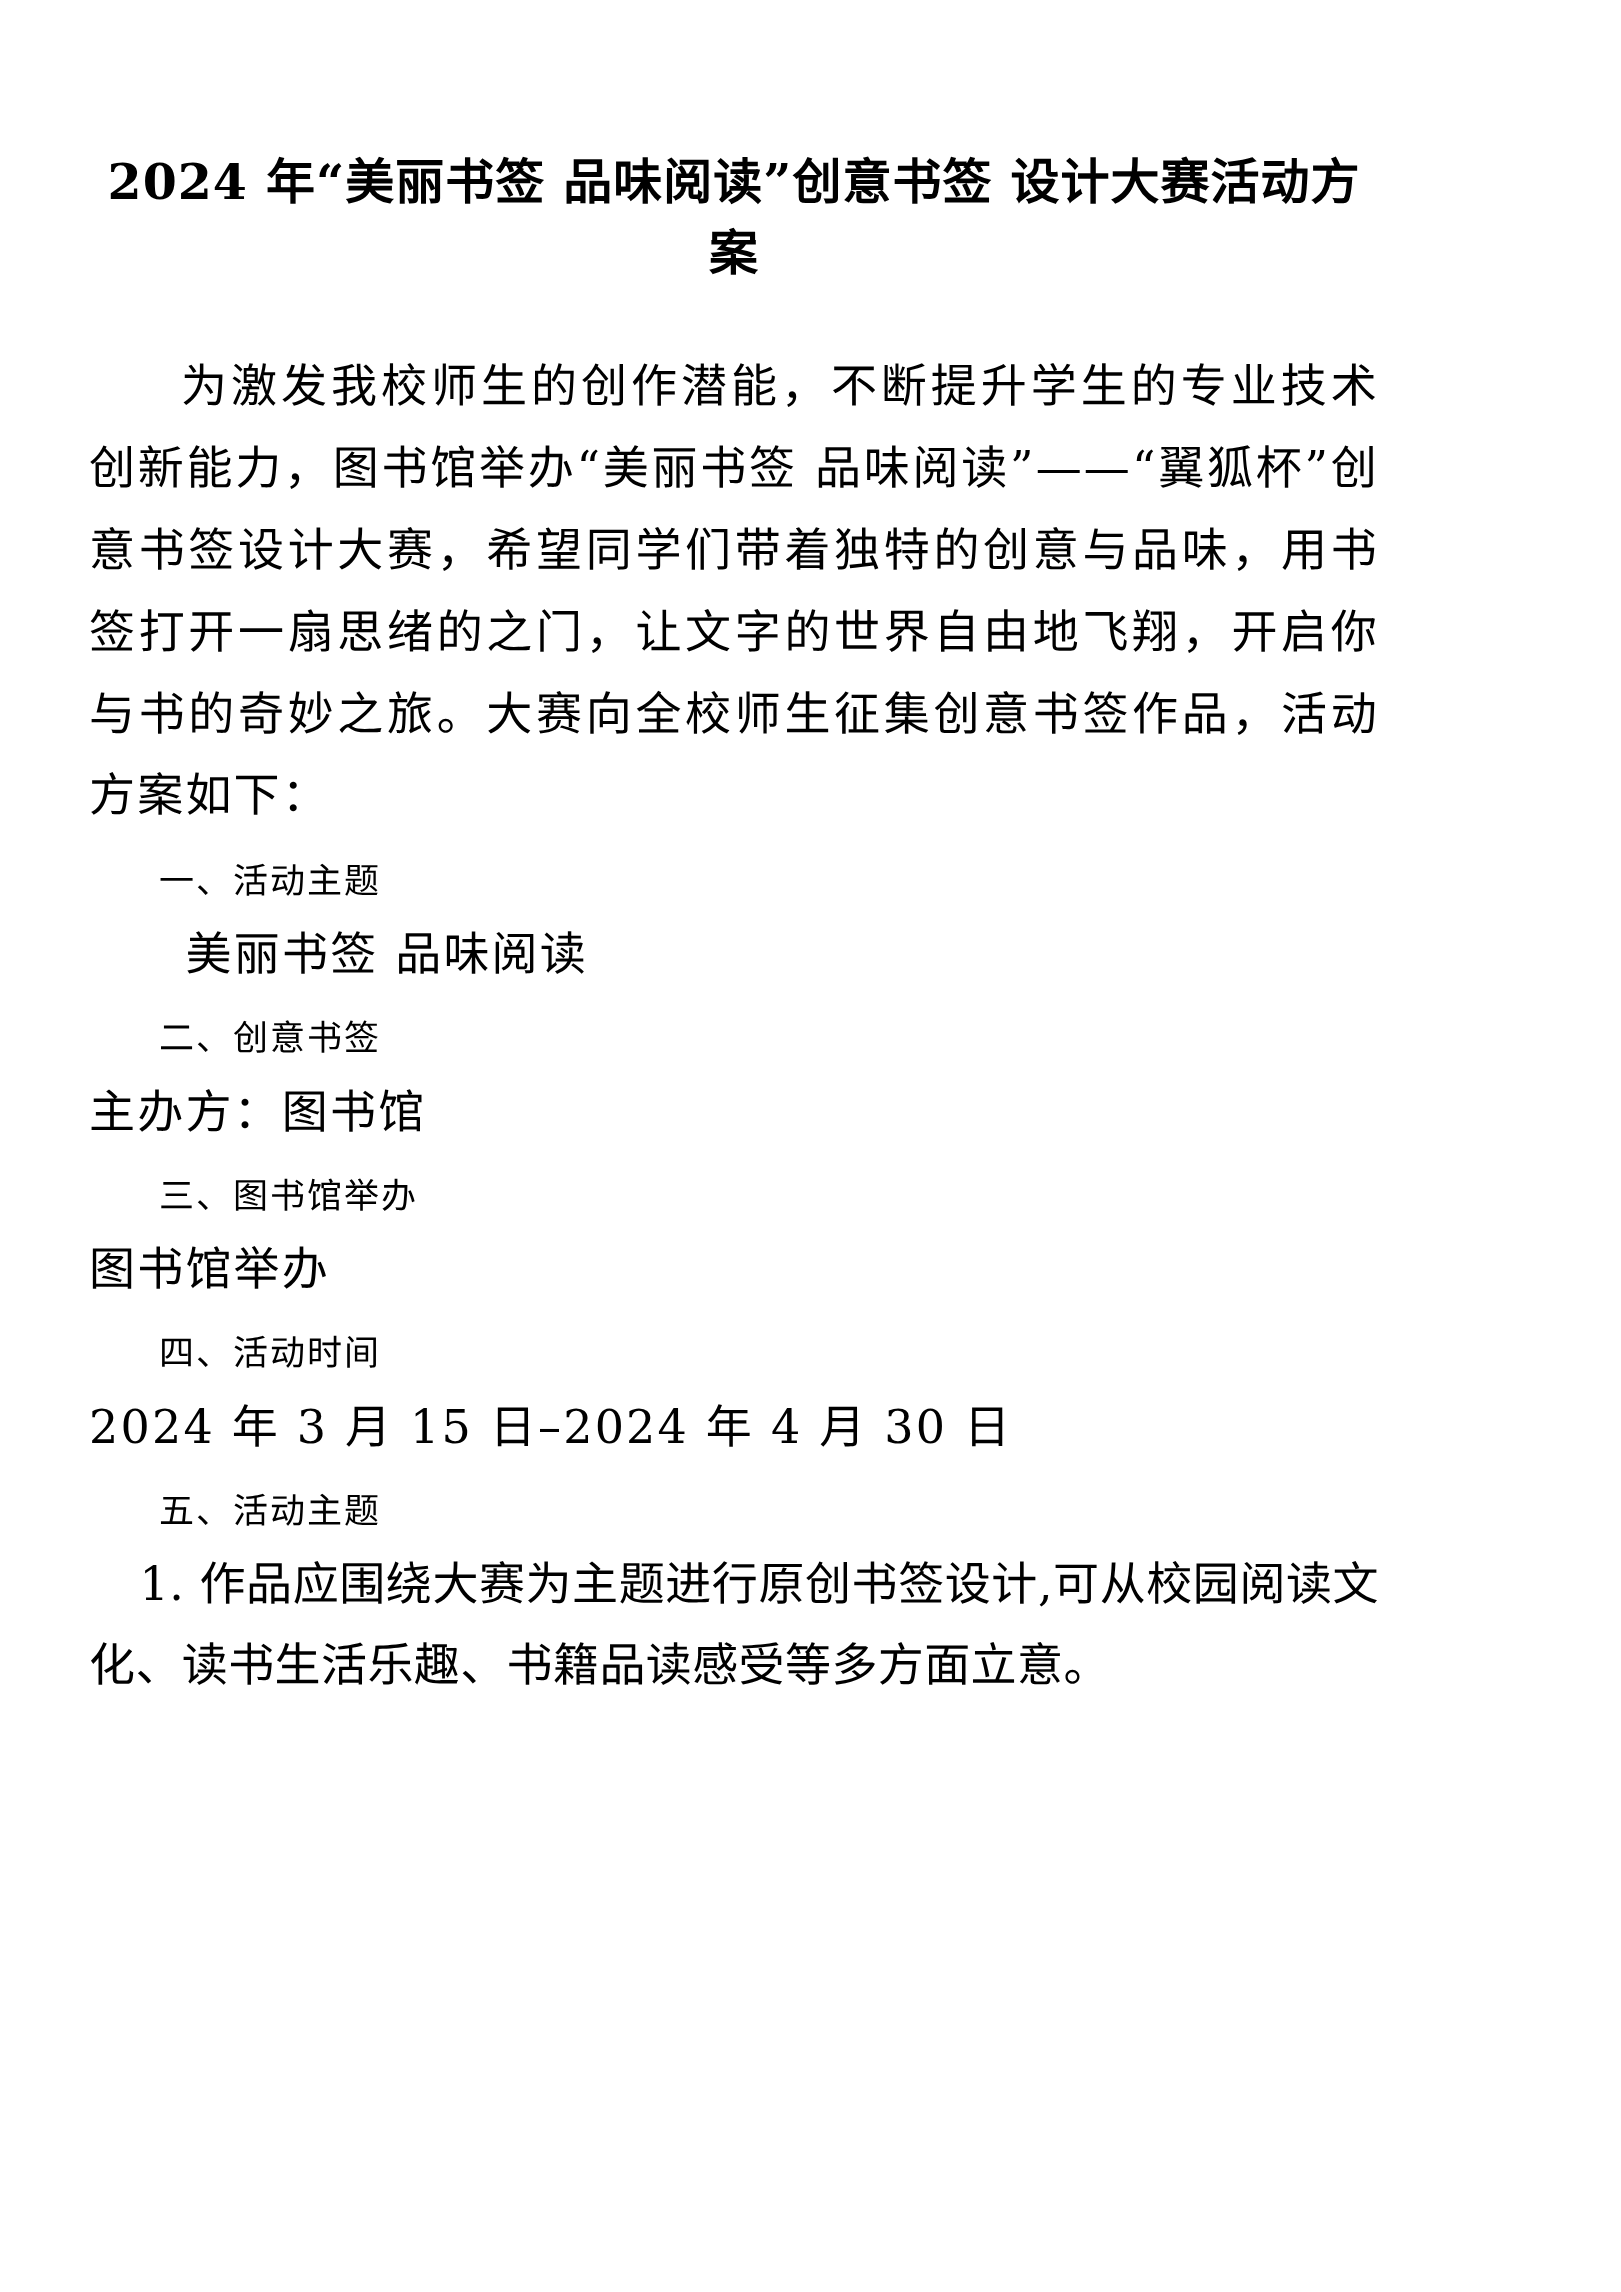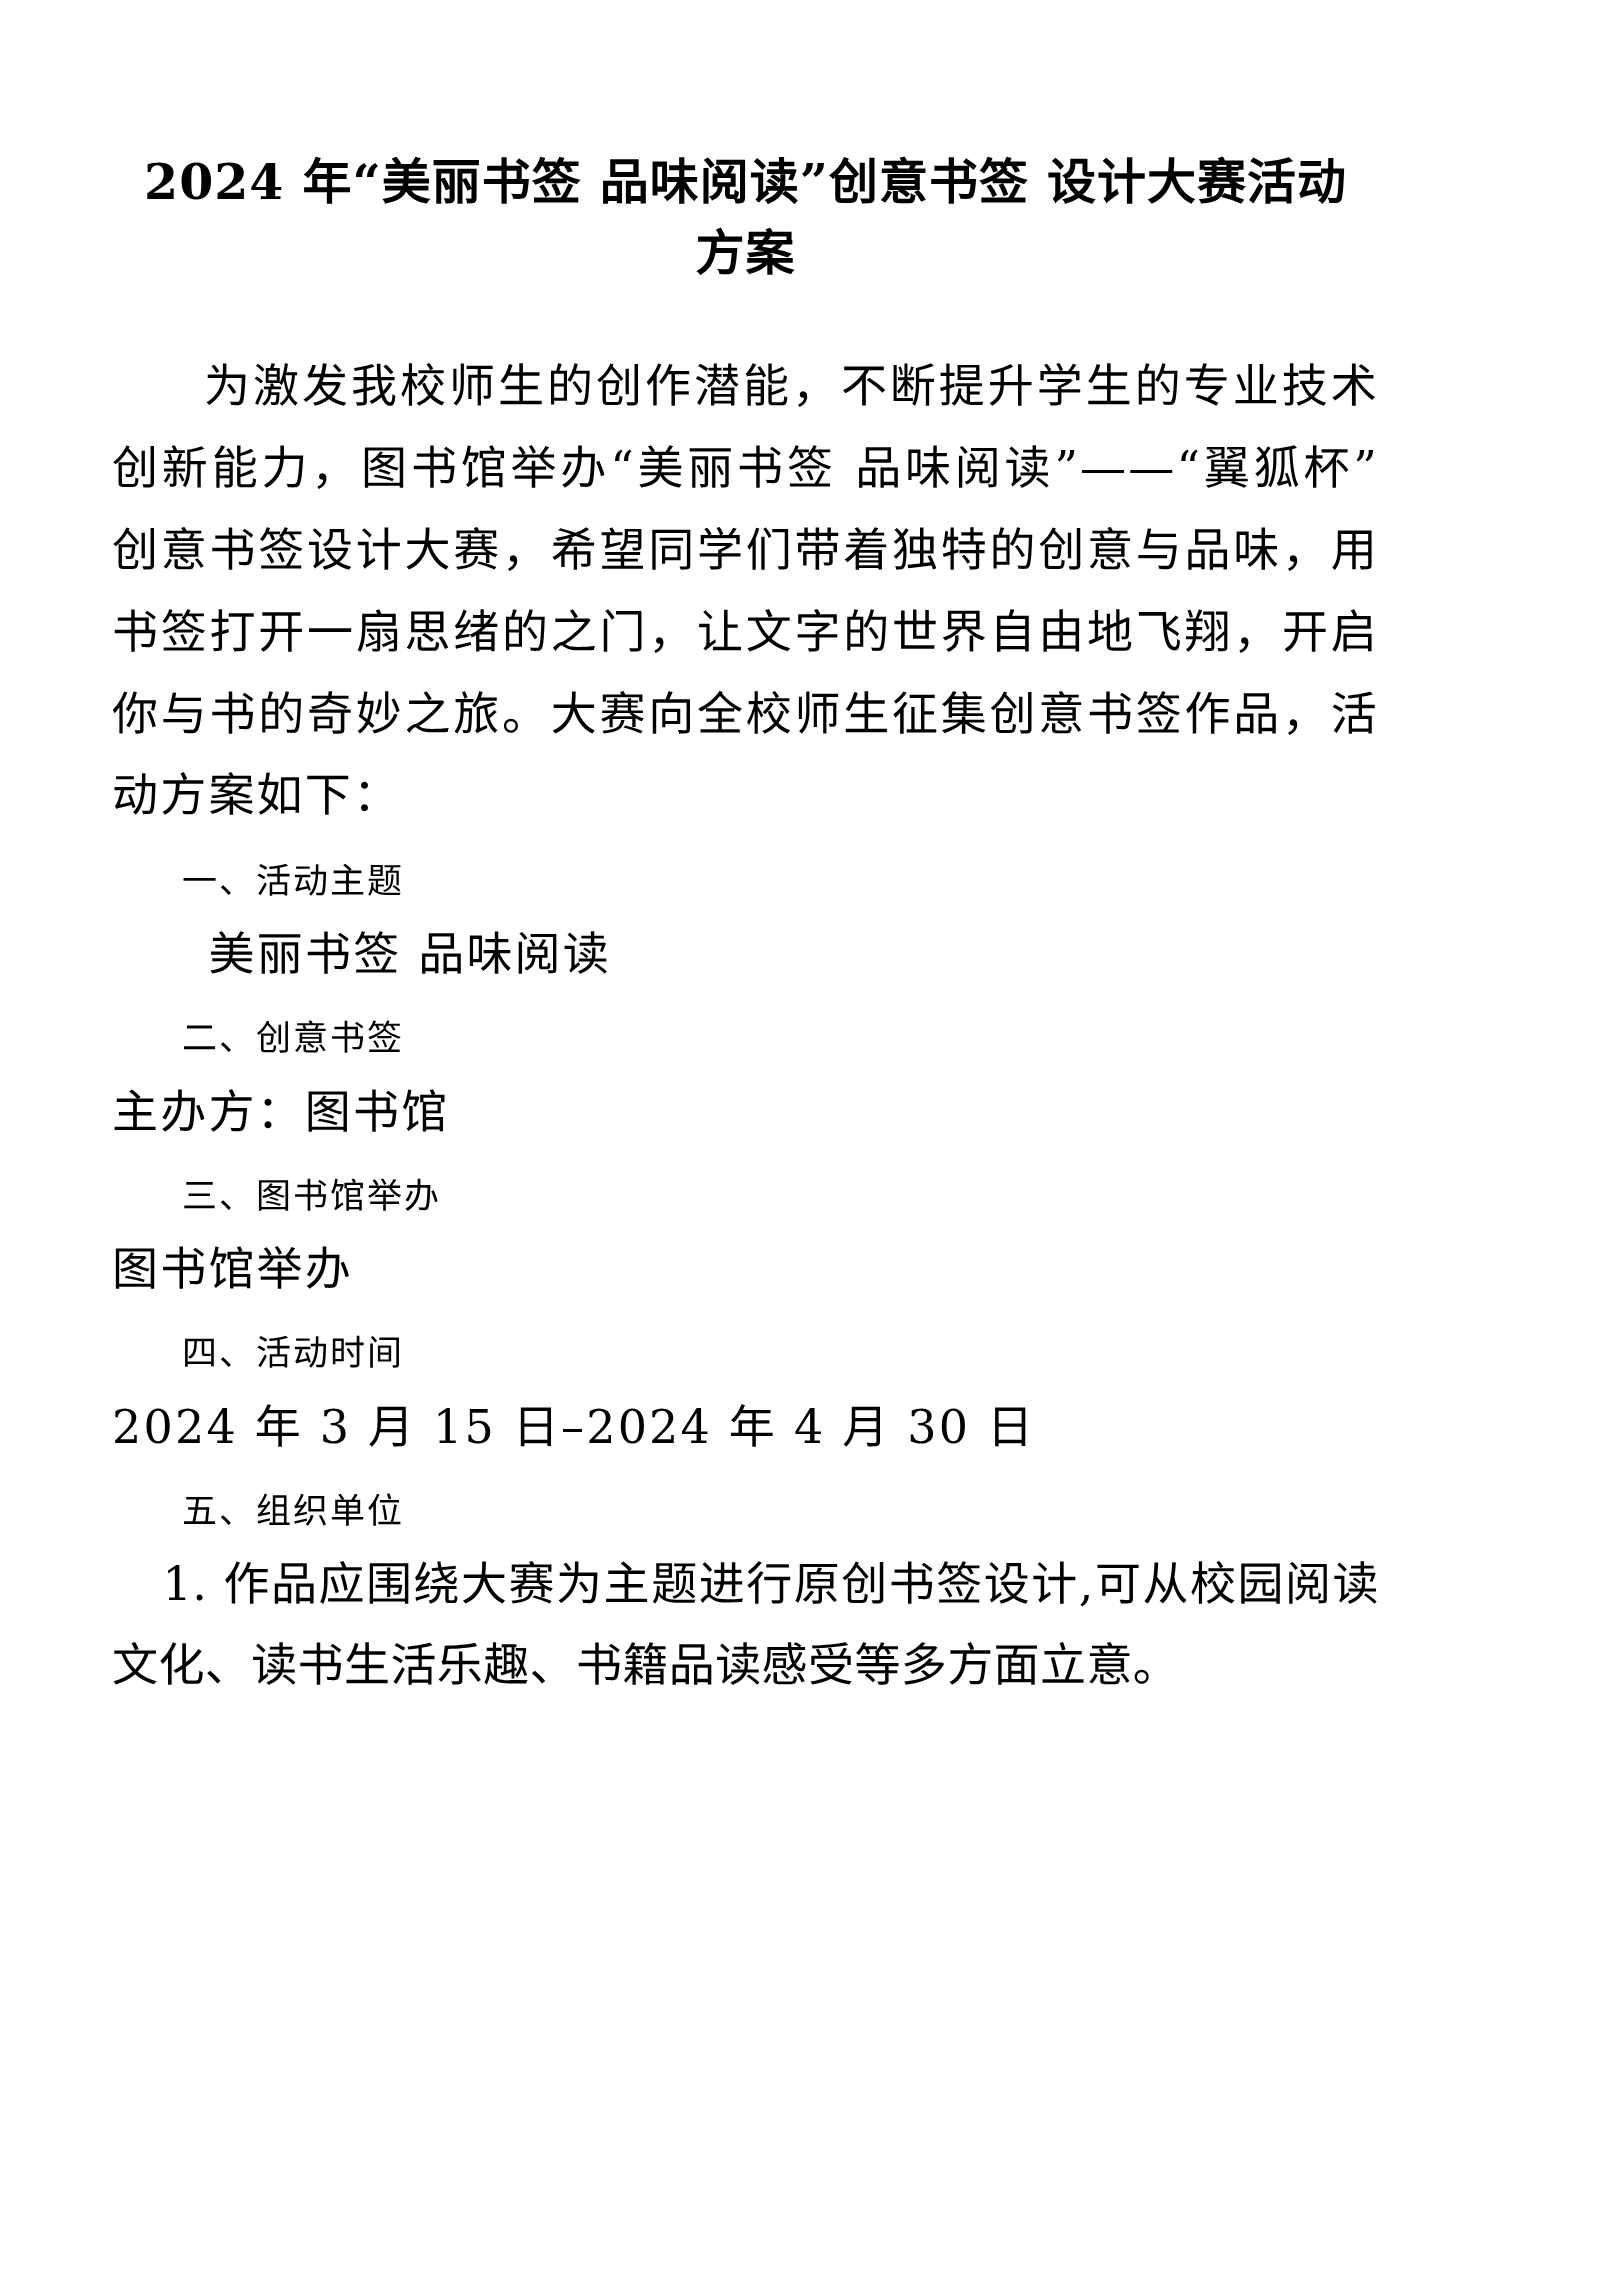--- a/index.html
+++ b/index.html
@@ -12,21 +12,21 @@
     height: 2293px;
     font-family: "DejaVu Serif", "Liberation Serif", serif;
     color: #000000;
     overflow: hidden;
   }
   .page {
     position: relative;
     width: 1590px;
     height: 2293px;
     box-sizing: border-box;
-    padding: 147px 211px 0 112px;
+    padding: 147px 211px 0 89px;
   }
   .doc-title {
     text-align: center;
     font-family: "DejaVu Serif", "Liberation Serif", serif;
     font-weight: 700;
     font-size: 49px;
     line-height: 1.45;
     letter-spacing: 1px;
     margin: 0 0 57px 0;
     padding: 0 9.8px;
@@ -80,17 +80,17 @@
 
   <h2 class="section-heading">二、创意书签</h2>
   <p class="section-text">主办方：图书馆</p>
 
   <h2 class="section-heading">三、图书馆举办</h2>
   <p class="section-text">图书馆举办</p>
 
   <h2 class="section-heading">四、活动时间</h2>
   <p class="section-text">2024 年 3 月 15 日–2024 年 4 月 30 日</p>
 
-  <h2 class="section-heading">五、组织单位</h2>
+  <h2 class="section-heading">五、活动主题</h2>
   <p class="section-text wrap">1. 作品应围绕大赛为主题进行原创书签设计,可从校园阅读文化、读书生活乐趣、书籍品读感受等多方面立意。</p>
 
 </div>
 
 
 </body></html>

